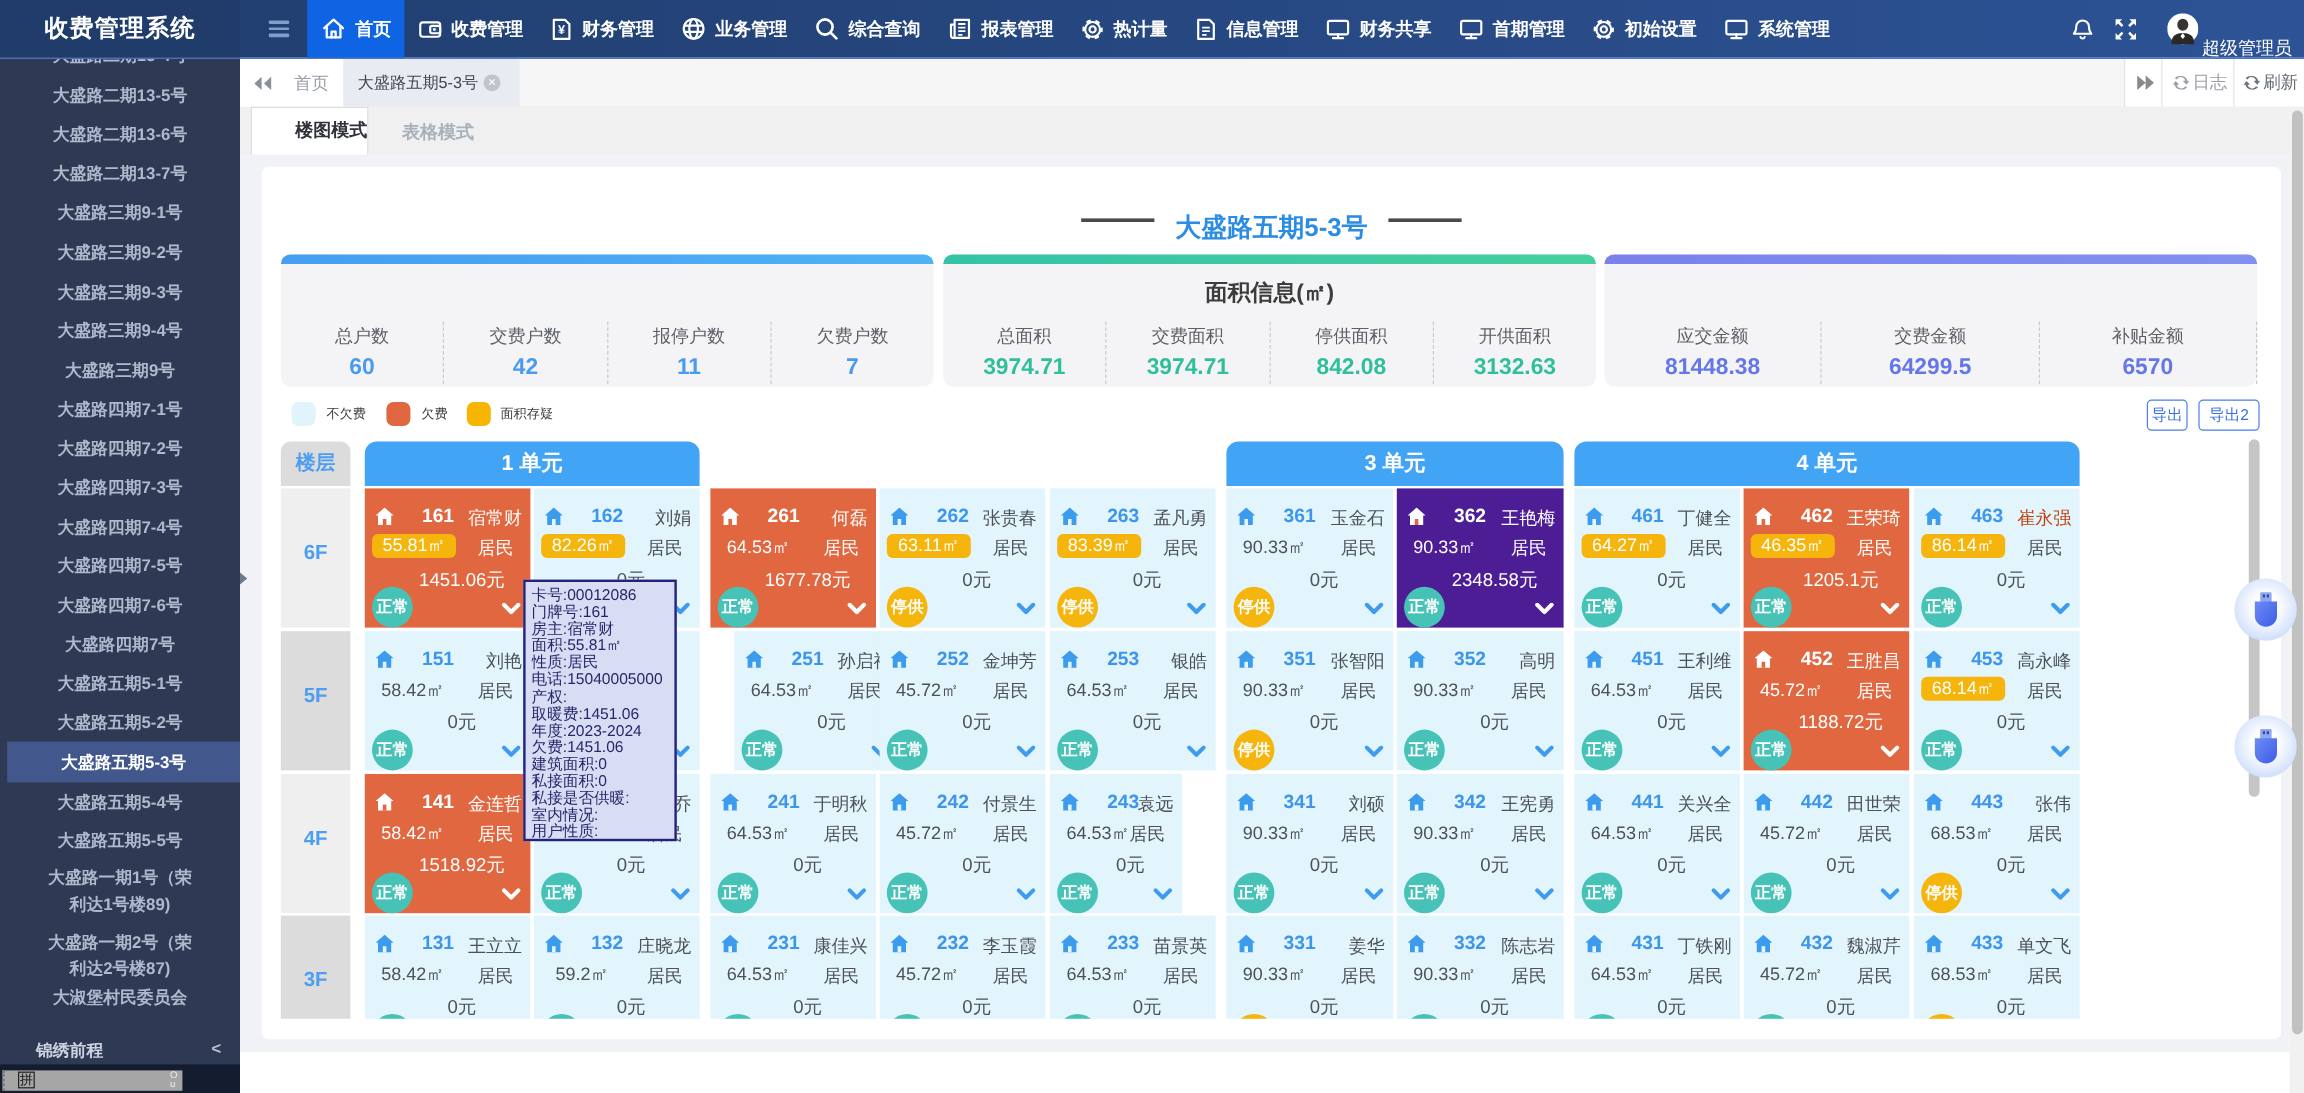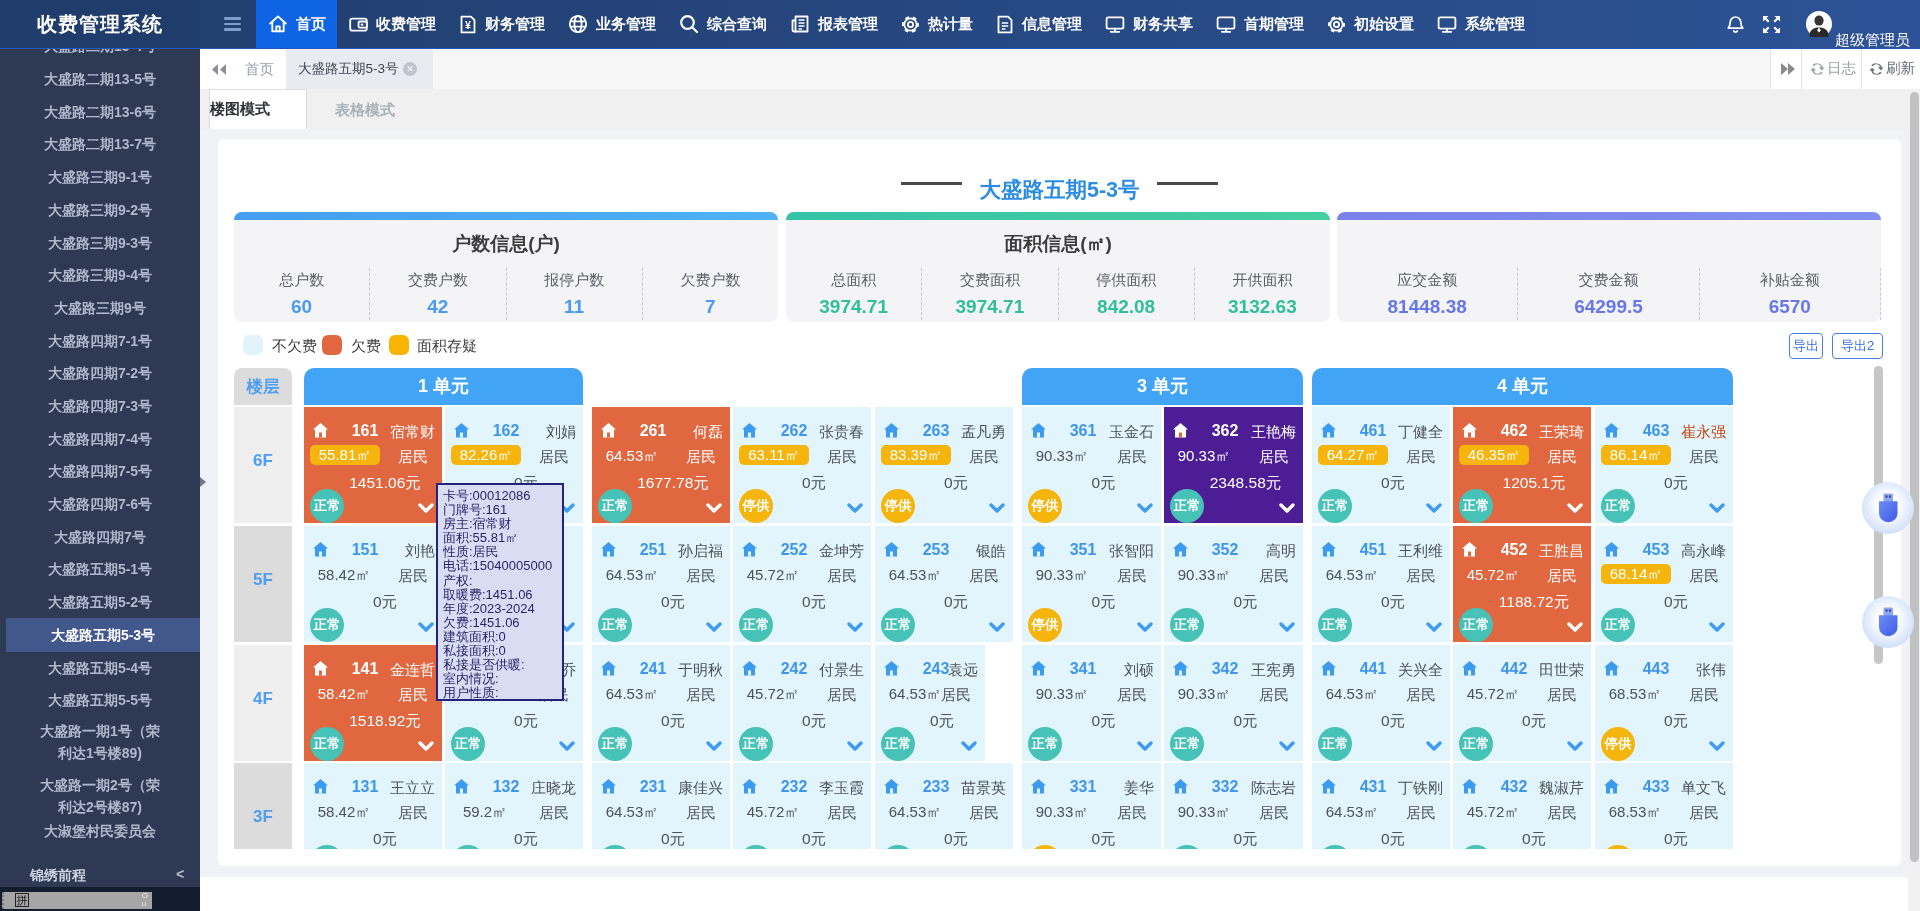--- a/index.html
+++ b/index.html
@@ -47,41 +47,41 @@
 .arr2l { position:absolute; left:10px; top:14px; }
 .tabhome { position:absolute; left:45px; top:11px; color:#9aa0aa; font-size:14.5px; }
 .tabact { position:absolute; left:86px; top:0; width:147px; height:40px; background:#e8ecf2;
   color:#3f4452; font-size:13.5px; line-height:40px; text-align:left; padding-left:12px; }
 .tclose { position:absolute; right:16px; top:13px; width:14px; height:14px; border-radius:7px;
   background:#bfc3cb; color:#fff; font-size:9px; line-height:14px; text-align:center; }
 .tsec { position:absolute; top:0; height:40px; background:#fff; border-left:1px solid #e4e4e4; white-space:nowrap; }
 .modebar { position:absolute; left:0; top:40px; width:1708px; height:40px; background:#f0f0f0; }
 .mtab1 { position:absolute; left:9px; top:0px; width:98px; height:40px; background:#fff;
   border:1px solid #dcdcdc; border-bottom:none; color:#2f3238; font-weight:bold; font-size:15px;
-  text-align:left; line-height:38px; }
+  text-align:right; line-height:38px; }
 .mtab2 { position:absolute; left:135px; top:12px; color:#a8b0ba; font-weight:bold; font-size:15px; }
 .content { position:absolute; left:0; top:80px; width:1708px; height:748px; background:#f0f2f5; }
 .panel { position:absolute; left:18px; top:10px; width:1683px; height:727px; background:#fff;
   border-radius:6px; }
 .ptitle { position:absolute; left:0; top:36px; width:1683px; text-align:center;
   color:#2b8ce4; font-size:21.5px; font-weight:bold; }
 .dash { position:absolute; top:43px; width:61px; height:3.2px; background:#4a4a4a; }
 
 .card { position:absolute; top:73px; width:544px; height:110px; border-radius:8px;
   background:#f4f4f6; }
 .cbar { position:absolute; left:0; top:0; width:544px; height:8px; border-radius:8px 8px 0 0; }
 .ctitle { position:absolute; left:0; top:19px; width:544px; text-align:center;
   font-size:19px; font-weight:bold; color:#3c3c3c; }
 .cstats { position:absolute; left:0; top:56px; width:544px; height:52px; display:flex; }
 .cstat { flex:1; text-align:center; }
 .clab { font-size:15px; color:#5a5e66; margin-top:3px; }
 .cval { font-size:19px; font-weight:bold; margin-top:6px; }
 
 .leg { position:absolute; top:196px; width:20px; height:20px; border-radius:6px; }
-.legt { position:absolute; top:198px; font-size:15px; color:#3c3c3c; }
+.legt { position:absolute; top:198px; font-size:11px; color:#3c3c3c; }
 .btn { position:absolute; top:194px; height:26px; border:1px solid #4a7fe8; border-radius:4px;
   color:#3a6fe0; font-size:13px; line-height:24px; text-align:center; background:#fff; }
 
 .gridwrap { position:absolute; left:0; top:0; width:1683px; height:710px; overflow:hidden; }
 .flhdr { position:absolute; left:16px; top:229px; width:58px; height:37px; background:#dcdcdc;
   border-radius:8px 8px 0 0; color:#4d9ef1; font-weight:bold; font-size:16.5px;
   text-align:center; line-height:37px; }
 .flbox { position:absolute; left:16px; width:58px; height:116px; }
 .flbox span { position:absolute; left:0; top:44px; width:58px; text-align:center;
   color:#4d9ef1; font-weight:bold; font-size:17px; }
@@ -147,21 +147,20 @@
     <div class="mtab2">表格模式</div>
   </div>
   <div class="content">
     <div class="panel">
       <div class="gridwrap">
       <div class="ptitle">大盛路五期5-3号</div>
       <div class="dash" style="left:683px"></div>
       <div class="dash" style="left:939px"></div>
       <div class="card" style="left:16px">
             <div class="cbar" style="background:linear-gradient(90deg,#459ef0,#4fb2f5)"></div>
-            <div class="ctitle">户数信息(户)</div>
             <div class="cstats">
               <div class="cstat" style="border-right:1px dashed #c8c8c8">
                 <div class="clab">总户数</div>
                 <div class="cval" style="color:#4a9af0">60</div>
               </div>
               <div class="cstat" style="border-right:1px dashed #c8c8c8">
                 <div class="clab">交费户数</div>
                 <div class="cval" style="color:#4a9af0">42</div>
               </div>
               <div class="cstat" style="border-right:1px dashed #c8c8c8">
@@ -384,21 +383,21 @@
             <div class="cnum" style="color:#3e96ec">263</div>
             <div class="cname" style="color:#4c5257">孟凡勇</div>
             <div class="abadge">83.39㎡</div>
             <div class="cjm" style="color:#4c5257">居民</div>
             <div class="camt" style="color:#4c5257">0元</div>
             <div class="sbadge" style="background:#f6b50c">停供</div>
             <div class="cchev"><svg width="16" height="11" viewBox="0 0 16 11">
                 <path d="M2 2 L8 8 L14 2" fill="none" stroke="#3e9bef" stroke-width="3.4" stroke-linecap="round" stroke-linejoin="round"></path>
               </svg></div>
           </div>
-<div class="cell" style="left:374px;top:387px;width:138px;height:116px;background:#e2f4fc">
+<div class="cell" style="left:394px;top:387px;width:138px;height:116px;background:#e2f4fc">
             <div class="hico"><svg width="15" height="16" viewBox="0 0 15 16">
                 <path d="M7.5 0 L15 6.6 H13 V14.5 H2 V6.6 H0 Z" fill="#3d9bee"></path>
                 <rect x="6" y="9.5" width="3" height="5" fill="#e2f4fc"></rect>
               </svg></div>
             <div class="cnum" style="color:#3e96ec">251</div>
             <div class="cname" style="color:#4c5257">孙启福</div>
             <div class="carea" style="color:#4c5257">64.53㎡</div>
             <div class="cjm" style="color:#4c5257">居民</div>
             <div class="camt" style="color:#4c5257">0元</div>
             <div class="sbadge" style="background:#47c2b7">正常</div>

